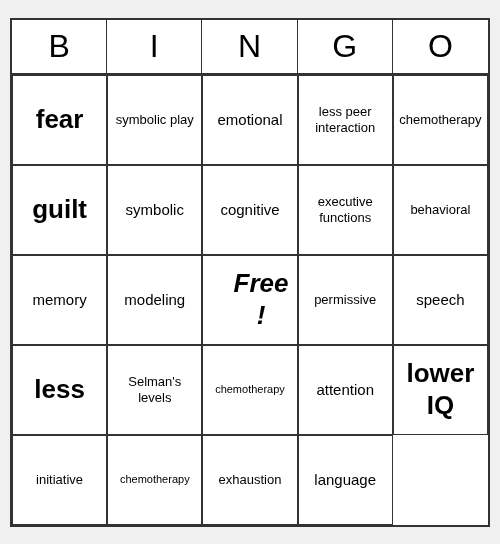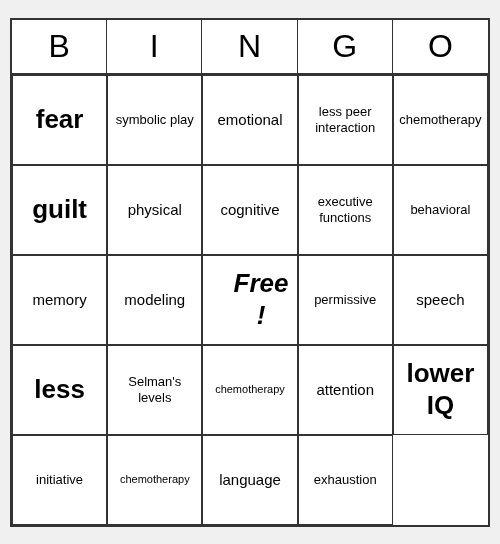--- a/index.html
+++ b/index.html
@@ -112,21 +112,21 @@
       <div class="bingo-cell">
         <span class="size-small">less peer interaction</span>
       </div>
       <div class="bingo-cell">
         <span class="size-small">chemotherapy</span>
       </div>
       <div class="bingo-cell">
         <span class="size-large">guilt</span>
       </div>
       <div class="bingo-cell">
-        <span class="size-medium">physical</span>
+        <span class="size-medium">symbolic</span>
       </div>
       <div class="bingo-cell">
         <span class="size-medium">cognitive</span>
       </div>
       <div class="bingo-cell">
         <span class="size-small">executive functions</span>
       </div>
       <div class="bingo-cell">
         <span class="size-small">behavioral</span>
       </div>
@@ -160,19 +160,19 @@
       <div class="bingo-cell">
         <span class="size-large">lower IQ</span>
       </div>
       <div class="bingo-cell">
         <span class="size-small">initiative</span>
       </div>
       <div class="bingo-cell">
         <span class="size-xsmall">chemotherapy</span>
       </div>
       <div class="bingo-cell">
-        <span class="size-medium">language</span>
+        <span class="size-small">exhaustion</span>
       </div>
       <div class="bingo-cell">
-        <span class="size-small">exhaustion</span>
+        <span class="size-medium">language</span>
       </div>
     </div>
 </div>
 
 </body></html>

